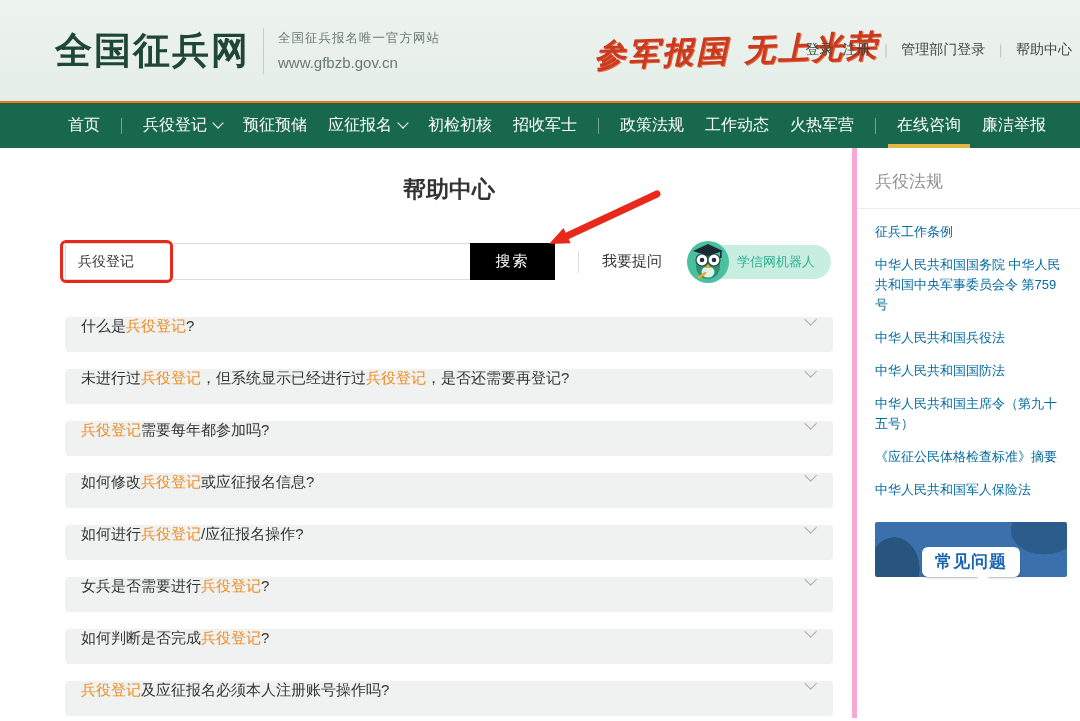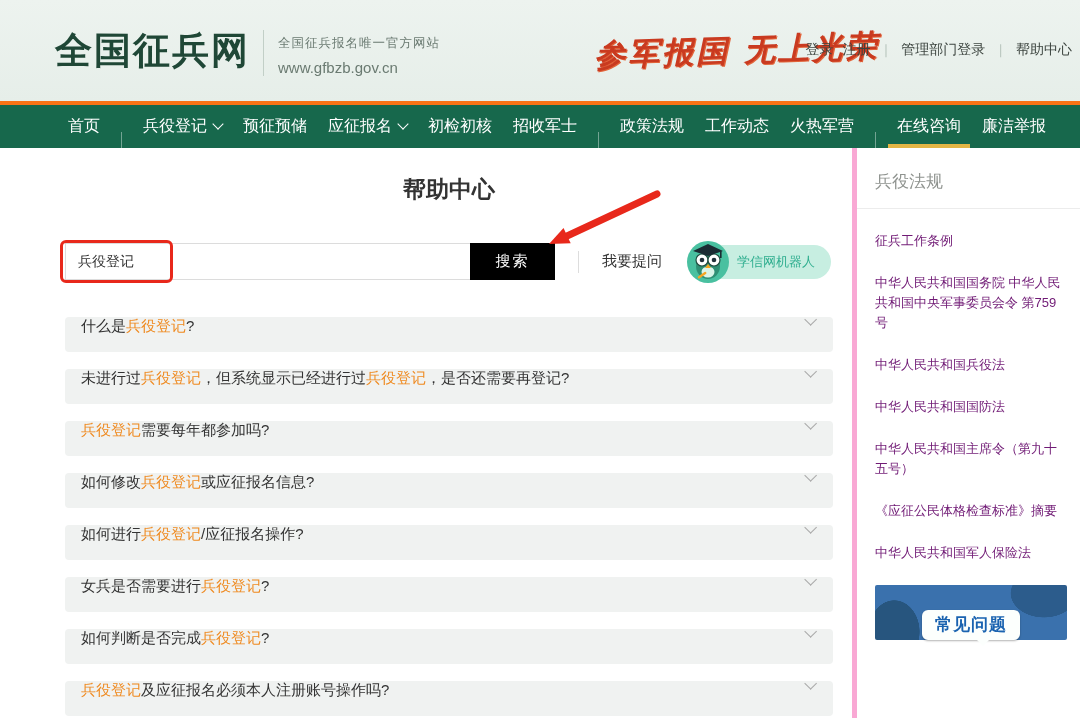--- a/index.html
+++ b/index.html
@@ -8,21 +8,21 @@
     position:relative; overflow:hidden; background:#fff;
     font-family:"Liberation Sans","DejaVu Sans",sans-serif; color:#333;
   }
   a { text-decoration:none; color:inherit; cursor:pointer; }
 
   
   .site-header {
     height:101px; background:linear-gradient(#edf3ef,#e6eee9);
     display:flex; align-items:center; position:relative;
   }
-  .logo-block { display:flex; align-items:flex-end; margin-left:55px; }
+  .logo-block { display:flex; align-items:center; margin-left:55px; }
   .logo {
     font-family:"DejaVu Serif","Liberation Serif",serif;
     font-weight:900; font-size:37px; letter-spacing:2px; color:#1f4736;
   }
   .logo-divider { width:1px; height:46px; background:#c2cfc7; margin:0 14px 0 13px; }
   .tagline-1 { font-size:12.5px; color:#6a7a71; margin-bottom:7px; letter-spacing:1px; }
   .tagline-2 { font-size:15px; color:#6a7a71; }
   .slogan {
     position:absolute; left:594px; top:30px;
     font-family:"DejaVu Serif","Liberation Serif",serif;
@@ -32,22 +32,22 @@
     white-space:nowrap;
   }
   .header-links {
     position:absolute; right:8px; top:41px;
     display:flex; align-items:center; gap:9px; font-size:14px; color:#3c443f;
   }
   .hsep { color:#a9b8af; font-size:13px; }
 
   
   .main-nav {
-    height:47px; background:#17684c; border-top:4px solid #f97316;
-    display:flex; align-items:flex-end; padding-left:68px; white-space:nowrap;
+    height:47px; background:#17684c; border-top:2px solid #f97316;
+    display:flex; align-items:center; padding-left:68px; white-space:nowrap;
   }
   .nav-item {
     color:#fff; font-size:16px; margin-right:21px; height:44px;
     display:flex; align-items:center; position:relative; cursor:pointer;
   }
   .nav-item.active::after {
     content:""; position:absolute; left:-9px; right:-9px; bottom:0;
     height:4px; background:#e3b544;
   }
   .caret {
@@ -101,21 +101,21 @@
   .chev {
     margin-left:auto; width:9px; height:9px;
     border-right:1.6px solid #a9a9a9; border-bottom:1.6px solid #a9a9a9;
     transform:rotate(45deg) translateY(-3px); flex:none;
   }
 
   
   aside { flex:1; border-left:5px solid #f9a8d4; padding:20px 16px 0; }
   .aside-title { font-size:17px; font-weight:400; color:#8f938f; margin:2px 0 15px 2px; }
   .aside-hr { height:1px; background:#ececec; margin:0 -16px 6px; }
-  .law-item { font-size:13px; color:#701a75; line-height:20px; margin:22px 0 13px 2px; cursor:pointer; }
+  .law-item { font-size:13px; color:#0369a1; line-height:20px; margin:13px 0 13px 2px; cursor:pointer; }
   .banner {
     margin:22px 0 0 2px; width:192px; height:55px; border-radius:2px; cursor:pointer;
     background:
       radial-gradient(ellipse 42px 52px at 10% 85%, #27557e 0 60%, transparent 61%),
       radial-gradient(ellipse 55px 40px at 88% 15%, #2c5c8c 0 60%, transparent 61%),
       radial-gradient(ellipse 35px 45px at 40% 110%, #2c5c8c 0 60%, transparent 61%),
       #3a71ad;
     display:flex; align-items:flex-end; justify-content:center;
   }
   .bubble {

